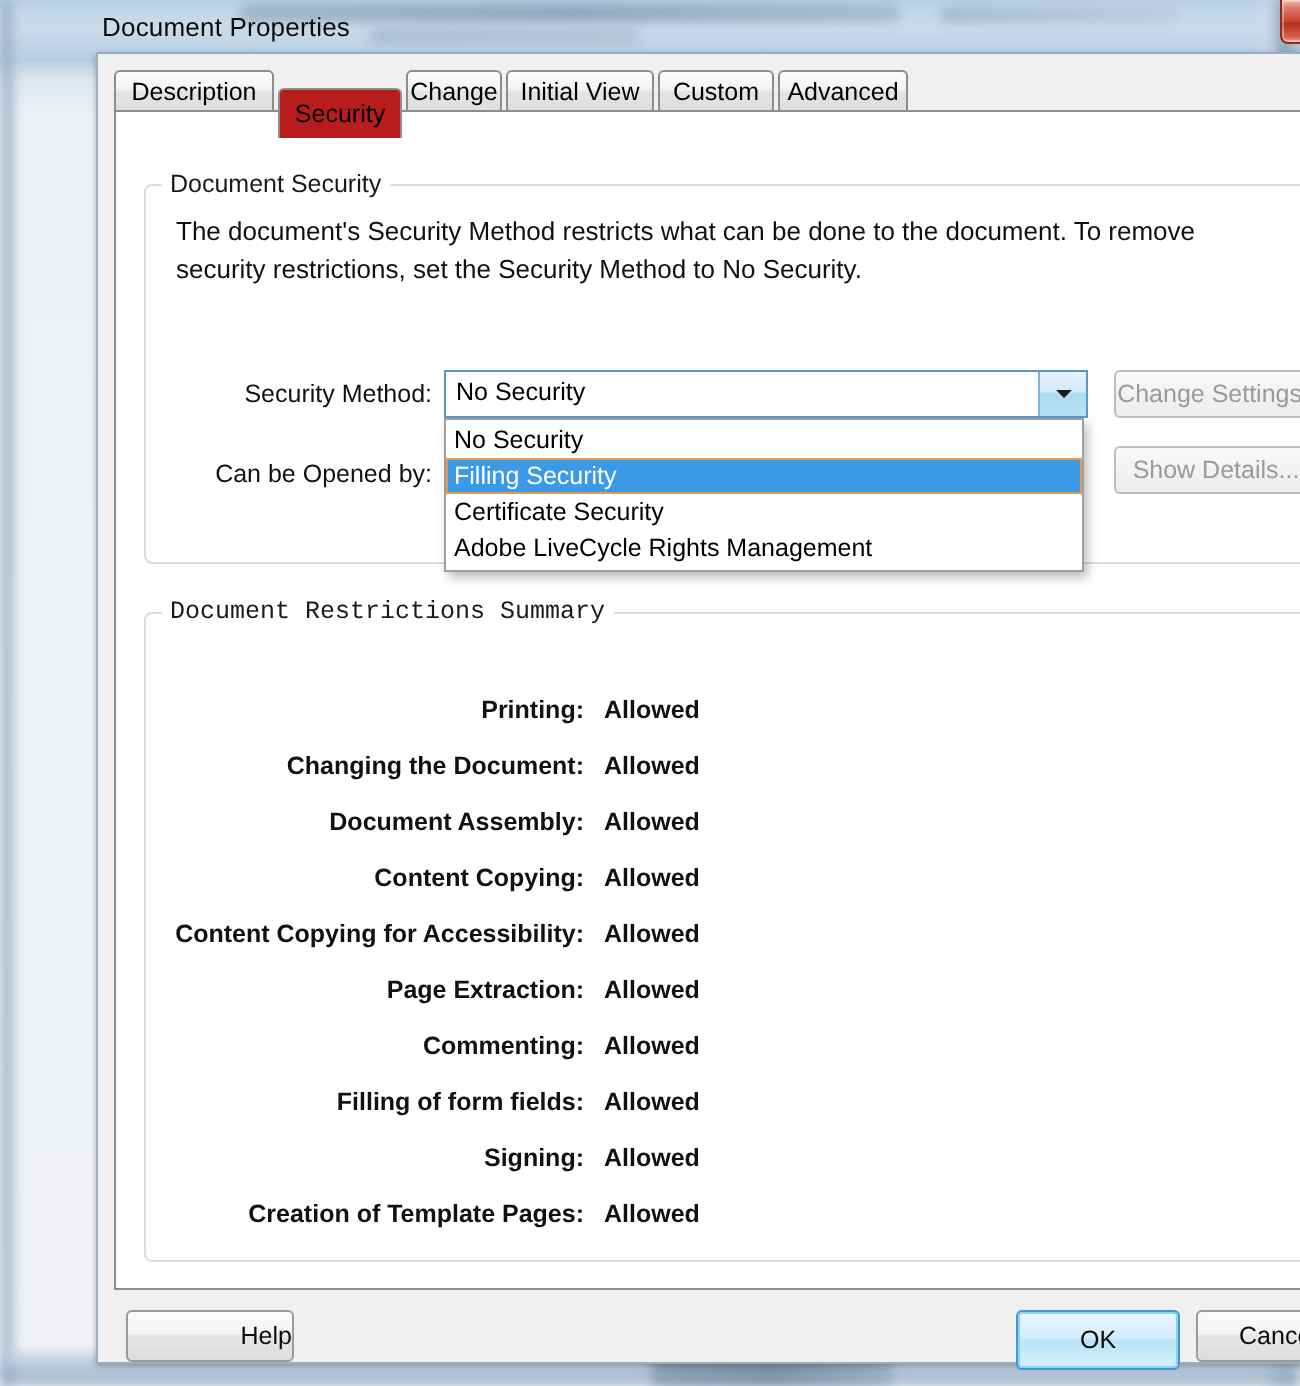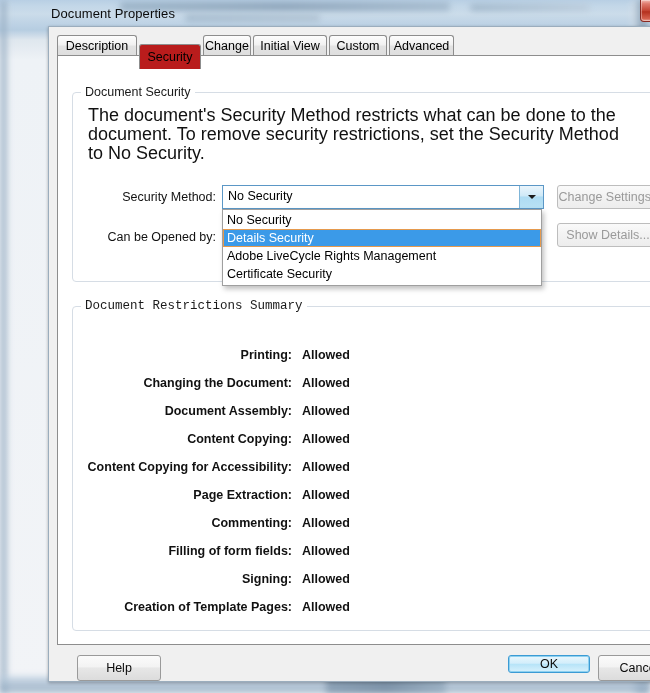--- a/index.html
+++ b/index.html
@@ -146,21 +146,21 @@
     font-size: 12.5px;
     color: #1a1a1a;
     white-space: nowrap;
   }
 
   #grp-security  { left: 14px; top: 36px;  width: 588px; height: 190px; }
   #grp-restrict  { left: 14px; top: 250px; width: 588px; height: 325px; font-family: Liberation Mono, monospace; }
 
   .body-text {
     position: absolute;
-    font-size: 18px;
+    font-size: 13px;
     color: #111;
     line-height: 19px;
   }
 
   
   .field-label {
     position: absolute;
     font-size: 12.5px;
     color: #111;
     white-space: nowrap;
@@ -285,22 +285,22 @@
   .restrict-row .rvalue {
     position: absolute;
     left: 230px;
     top: 0;
     font-size: 12.5px;
     color: #111;
     white-space: nowrap;
   }
 
   
-  #btn-help   { left: 28px;  top: 628px; width: 84px; height: 26px; }
-  #btn-ok     { left: 459px; top: 628px; width: 82px; height: 18px; }
+  #btn-help   { left: 14px;  top: 628px; width: 84px; height: 26px; justify-content: flex-end; }
+  #btn-ok     { left: 459px; top: 628px; width: 82px; height: 30px; }
   #btn-cancel { left: 549px; top: 628px; width: 82px; height: 26px; }
 </style>
 </head>
 <body>
 
 <div id="backdrop">
   <div class="blur-streak s1"></div>
   <div class="blur-streak s2"></div>
   <div class="blur-streak s3"></div>
   <div class="blur-streak s4"></div>
@@ -355,23 +355,23 @@
 
       <div id="combo">
         <div class="value">No Security</div>
         <div id="combo-arrow-btn">
           <span class="caret-down"></span>
         </div>
       </div>
 
       <div id="combo-list">
           <div class="combo-option">No Security</div>
-          <div class="combo-option selected">Details Security</div>
+          <div class="combo-option selected">Filling Security</div>
+          <div class="combo-option">Certificate Security</div>
           <div class="combo-option">Adobe LiveCycle Rights Management</div>
-          <div class="combo-option">Certificate Security</div>
         </div>
 
       <div class="btn disabled" id="btn-change">
         <span>Change Settings...</span>
       </div>
       <div class="btn disabled" id="btn-show">
         <span>Show Details...</span>
       </div>
 
       <div class="group" id="grp-restrict">

